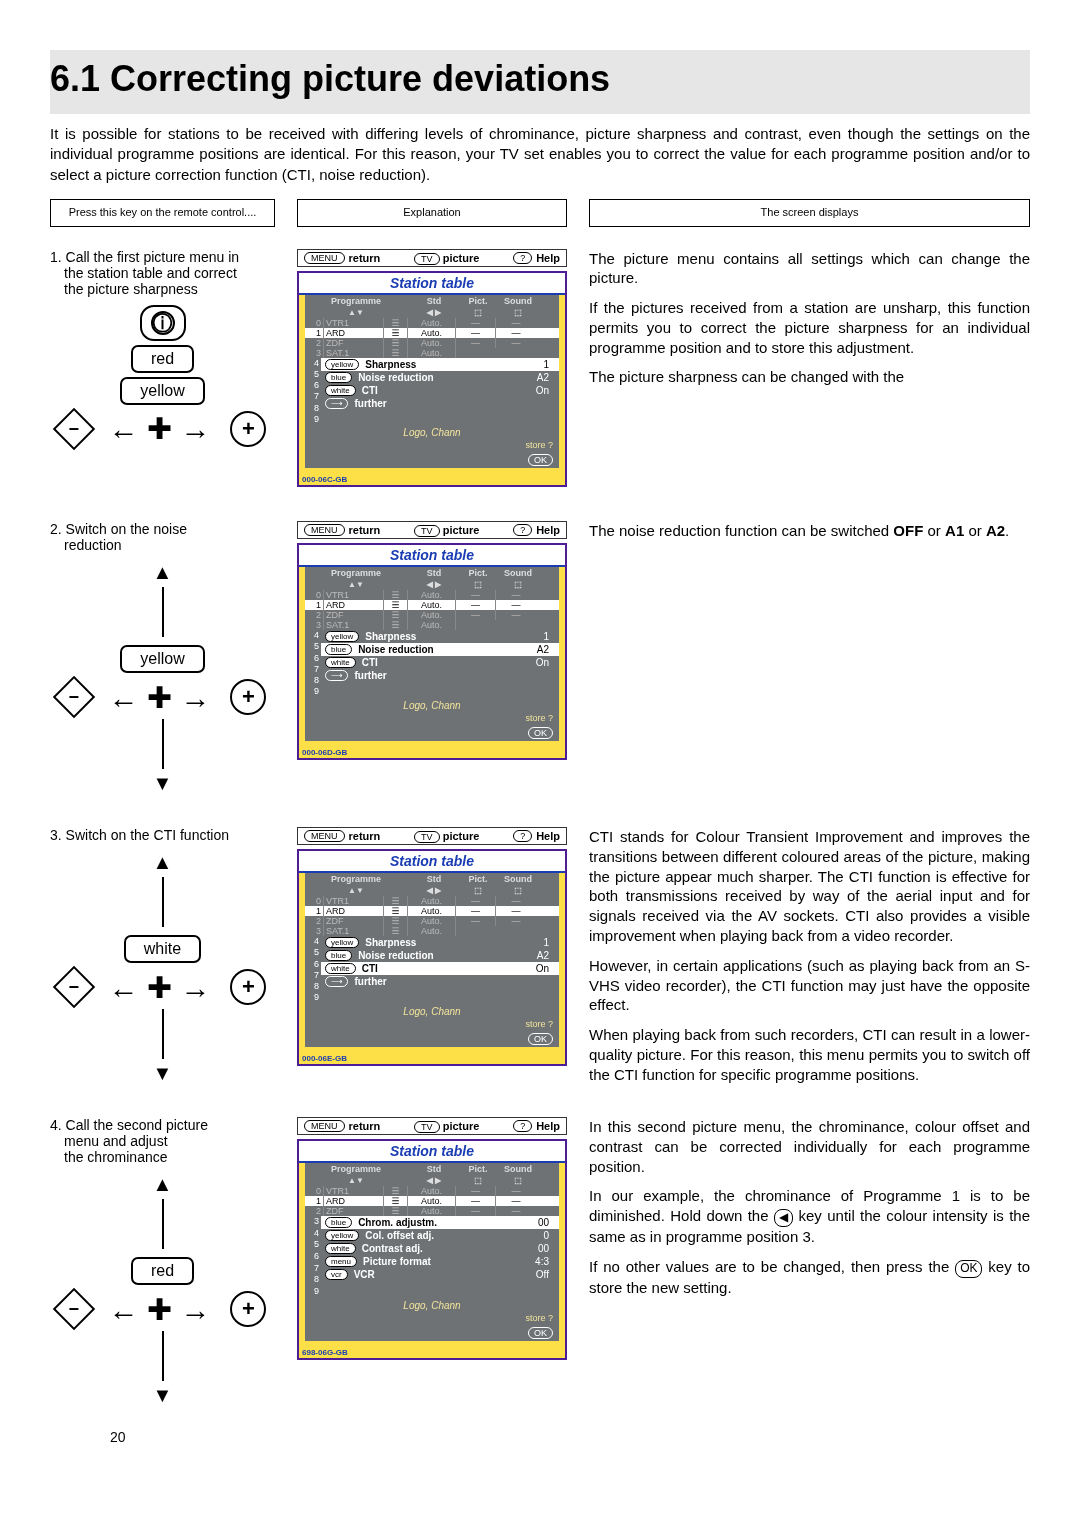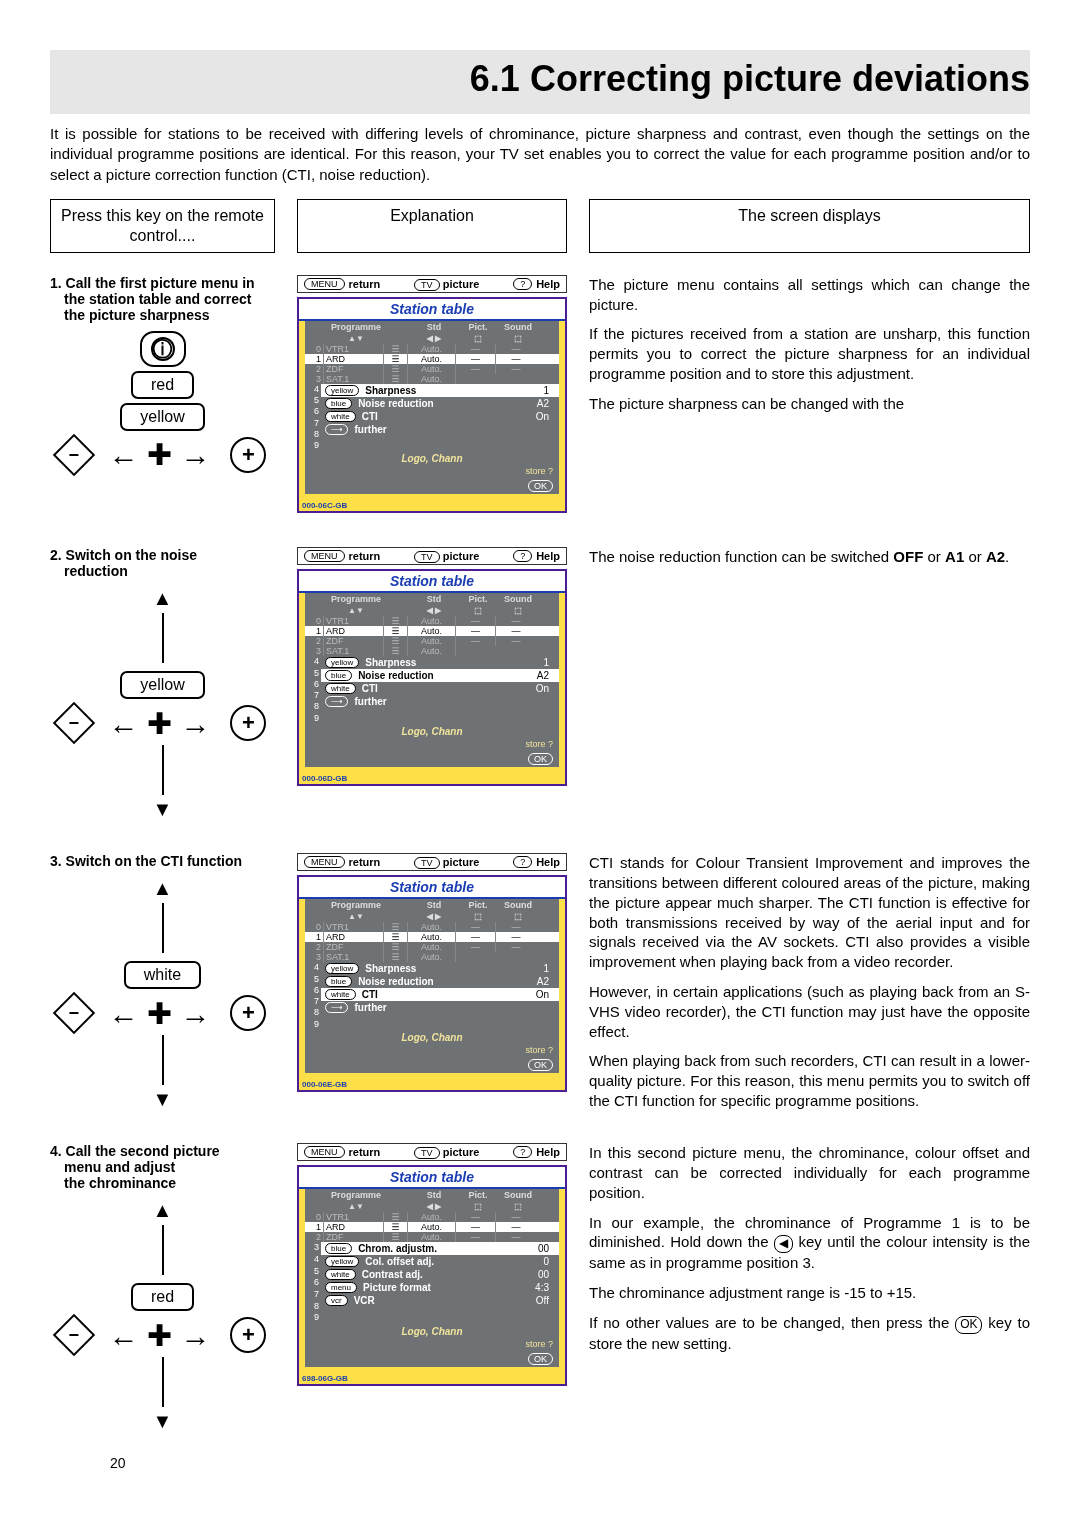--- a/index.html
+++ b/index.html
@@ -1,25 +1,25 @@
 <!DOCTYPE html>
 <html><head>
 <meta charset="utf-8">
 <style>
   * { box-sizing: border-box; margin: 0; padding: 0; }
   body { font-family: Arial, Helvetica, sans-serif; background: #fff; color: #000; width: 1080px; margin: 0 auto; }
   .page { padding: 50px 50px 30px 50px; }
-  .title-bar { background: #e6e6e6; padding: 8px 0 14px; text-align: right; margin-bottom: 10px; }
+  .title-bar { background: #e6e6e6; padding: 8px 0 14px; text-align: left; margin-bottom: 10px; }
   .title-bar h1 { font-size: 36px; font-weight: bold; }
   .intro { font-size: 15px; line-height: 1.35; margin-bottom: 14px; text-align: justify; }
 
   .cols { display: grid; grid-template-columns: 225px 270px 1fr; gap: 22px; }
-  .col-hdr { border: 1px solid #000; padding: 6px 4px; text-align: center; font-size: 16px; line-height: 1.25; }
-
-  .left .step-head { font-size: 14px; font-weight: bold; margin-bottom: 8px; }
+  .col-hdr { border: 1px solid #000; padding: 6px 4px; text-align: center; font-size: 11px; line-height: 1.25; }
+
+  .left .step-head { font-size: 14px; font-weight: normal; margin-bottom: 8px; }
   .left .step-head .sub { display: block; margin-left: 14px; }
   .left .press-diag { text-align: center; margin: 8px 0 10px; }
 
   
   .key-info { display: inline-block; border: 2px solid #000; border-radius: 14px; padding: 4px 9px; font-size: 20px; font-weight: bold; line-height: 1; }
   .info-circle { border: 2px solid #000; border-radius: 50%; width: 24px; height: 24px; display: inline-flex; align-items: center; justify-content: center; }
 
   .btn-outline { display: inline-block; border: 2px solid #000; border-radius: 7px; padding: 3px 18px; font-size: 16px; margin-top: 4px; }
 
   .arrows-lr { display: flex; align-items: center; justify-content: center; gap: 20px; font-size: 40px; margin-top: 6px; }
@@ -49,21 +49,21 @@
   .st-row > div:first-child { text-align: right; padding-right: 2px; }
   .st-row > div:last-child { border-right: none; }
   .menu-line { display: flex; align-items: center; gap: 6px; padding: 1px 4px; font-size: 10px; }
   .menu-line.sel { background: #fff; color: #000; }
   .menu-line .val { margin-left: auto; padding-right: 6px; }
   .mini-pill { background: #fff; color: #000; border-radius: 7px; font-size: 8px; padding: 0 5px; border:1px solid #000; }
   .mini-pill.outline { background: transparent; color: #fff; border-color: #fff; }
   .screen-footer { display: flex; justify-content: space-between; align-items: center; padding: 2px 6px 2px 6px; font-size: 9px; }
   .screen-id { color: #1a3db3; font-size: 8px; padding: 1px 3px; font-weight: bold; }
   .ok-pill { border: 1px solid #fff; border-radius: 7px; padding: 0 5px; color:#fff; }
-  .logo-bar { color: #f2e49b; text-align: center; font-style: italic; font-size: 10px; padding-top:2px;font-weight:bold; }
+  .logo-bar { color: #f2e49b; text-align: center; font-style: italic; font-size: 10px; padding-top:2px; }
 
   .right p { font-size: 15px; line-height: 1.32; margin-bottom: 10px; text-align: justify; }
   .right .left-arrow-key { display: inline-block; border: 1px solid #000; border-radius: 8px; padding: 0 4px; font-size: 12px; }
 
   .page-no { font-size: 14px; margin-top: 12px; padding-left: 60px; }
 </style>
 </head>
 <body>
 
 <div class="page">
@@ -639,20 +639,19 @@
               </div>
         </div>
             <div class="screen-id">698-06G-GB</div>
           </div>
       </div>
     </div>
 
     <div class="right">
       <p>In this second picture menu, the chrominance, colour offset and contrast can be corrected individually for each programme position.</p>
       <p><span>In our example, the chrominance of Programme 1 is to be diminished. Hold down the </span><span class="left-arrow-key">◀</span><span> key until the colour intensity is the same as in programme position 3.</span></p>
-      <p>The chrominance adjustment range is -15 to +15.</p>
       <p><span>If no other values are to be changed, then press the </span><span class="left-arrow-key">OK</span><span> key to store the new setting.</span></p>
     </div>
 
   </div>
 
   <div class="page-no">20</div>
 </div>
 
 </body></html>

